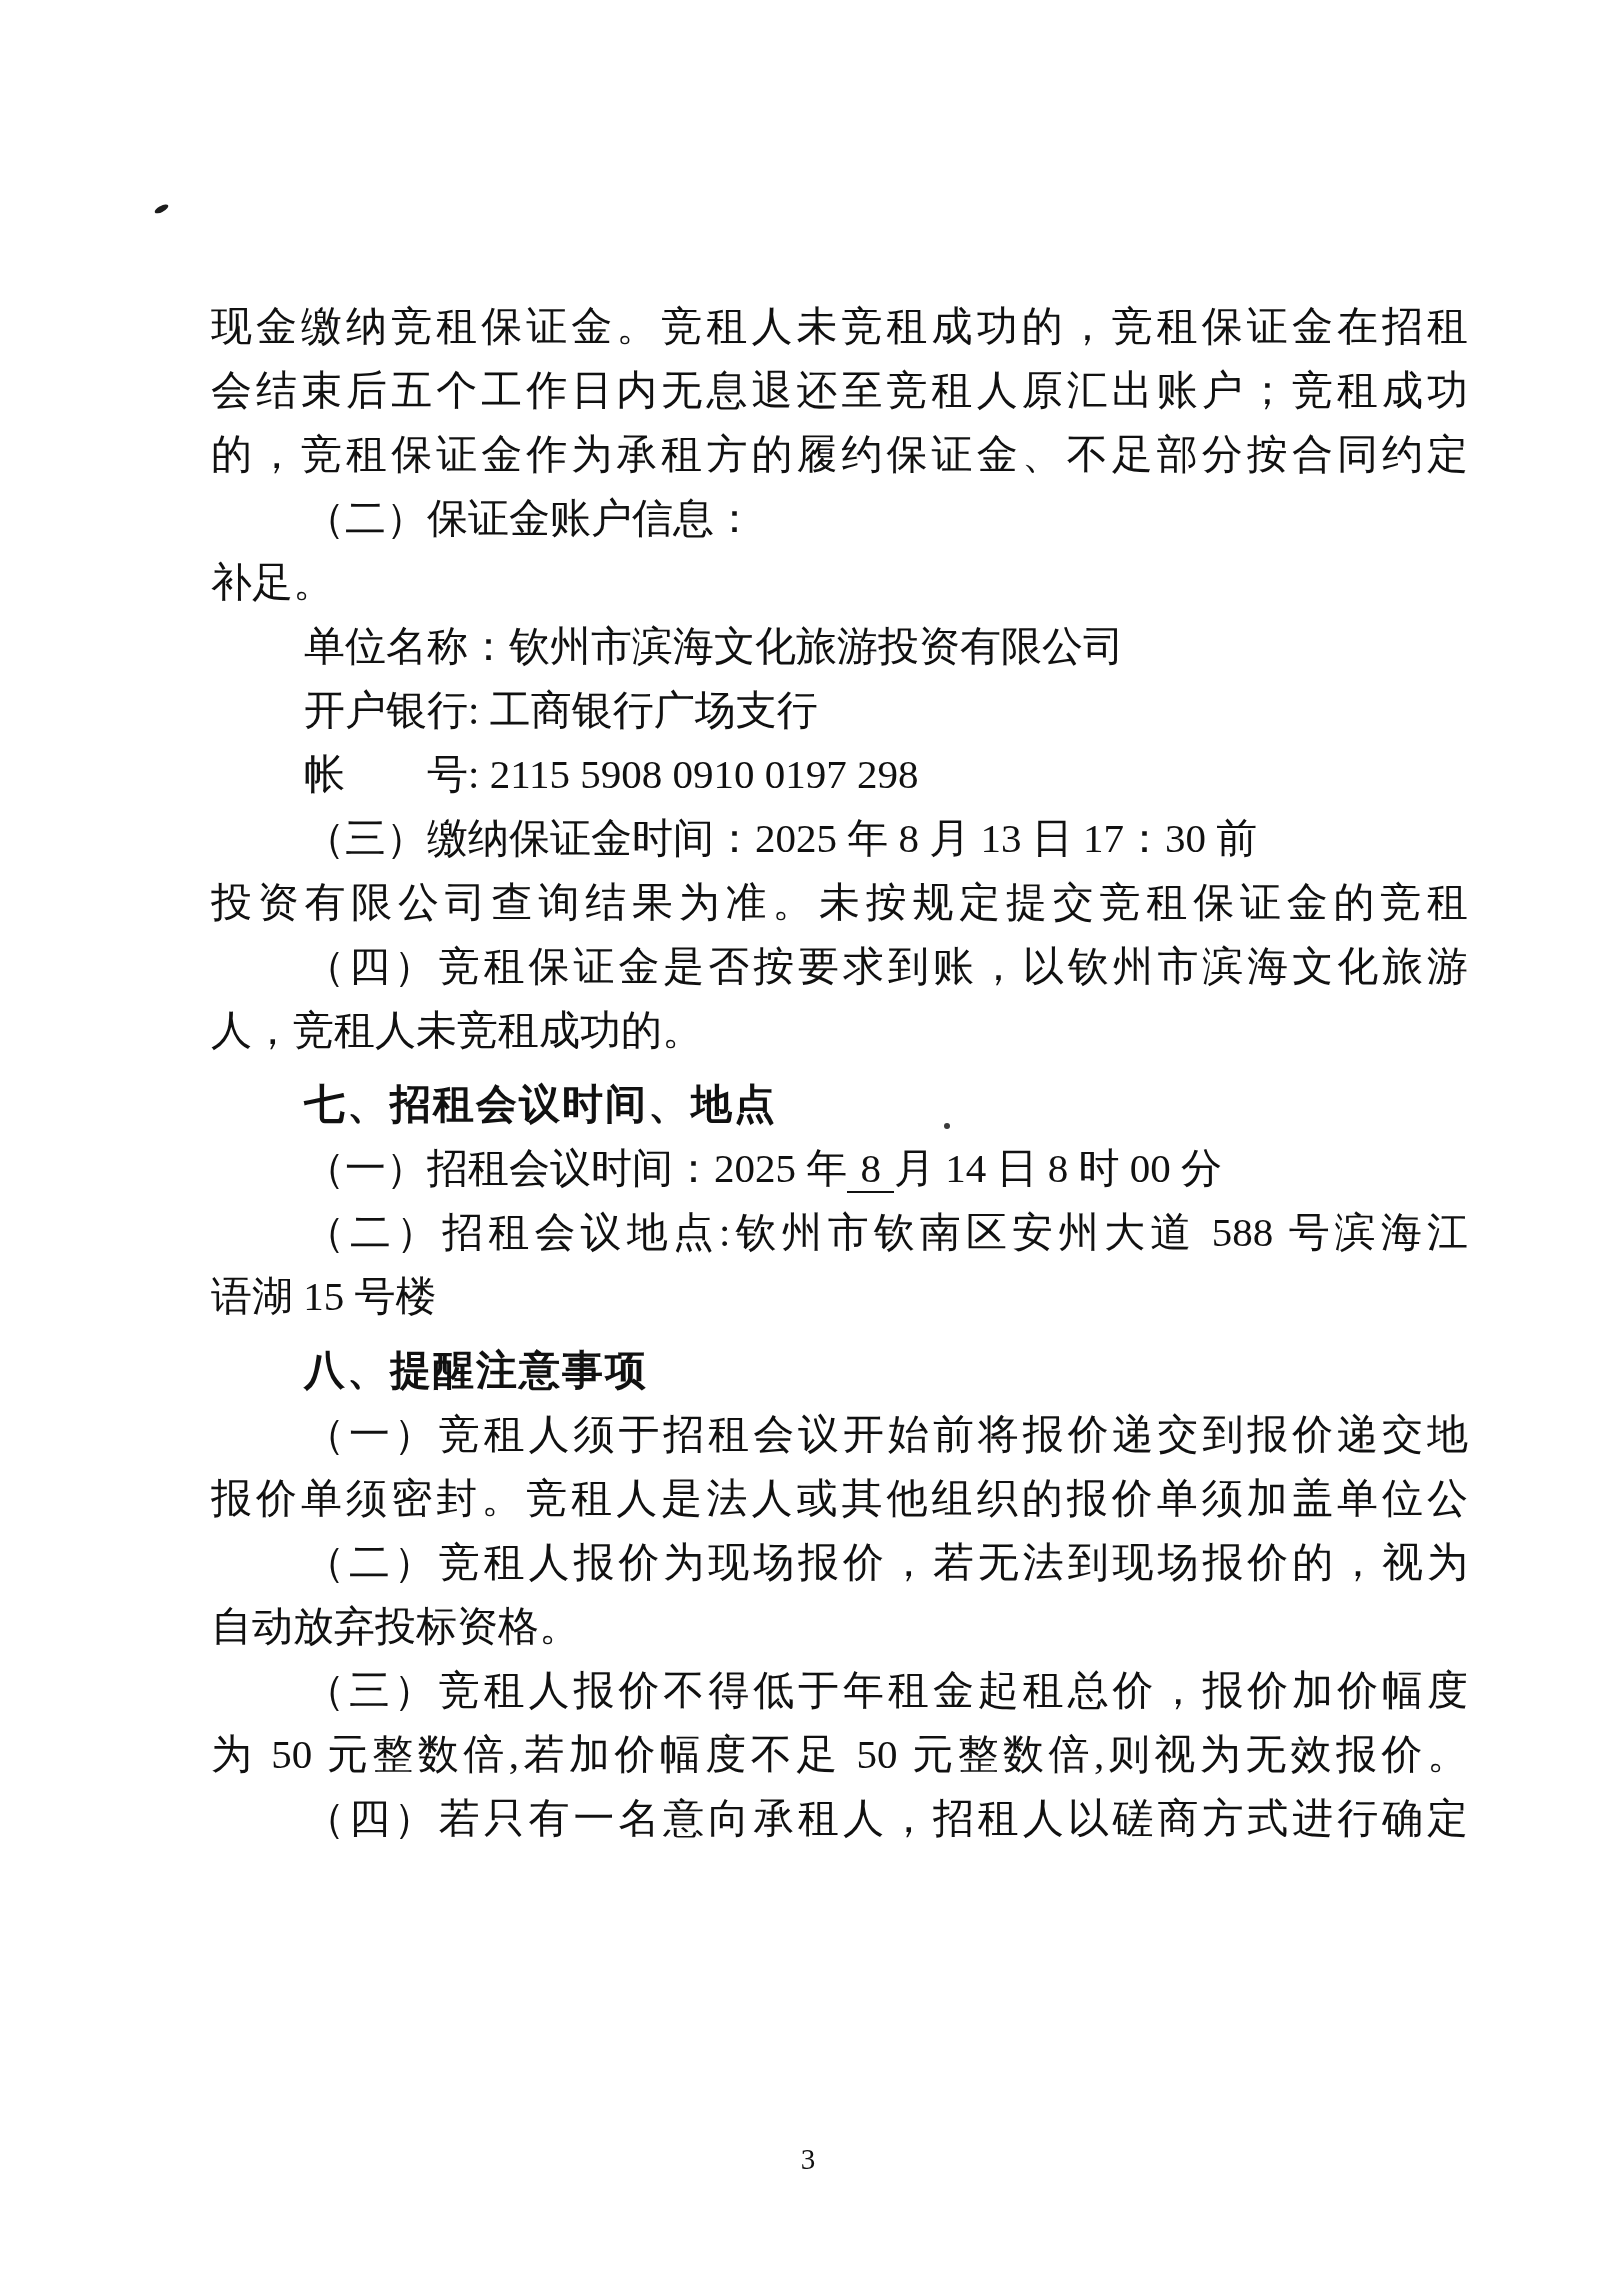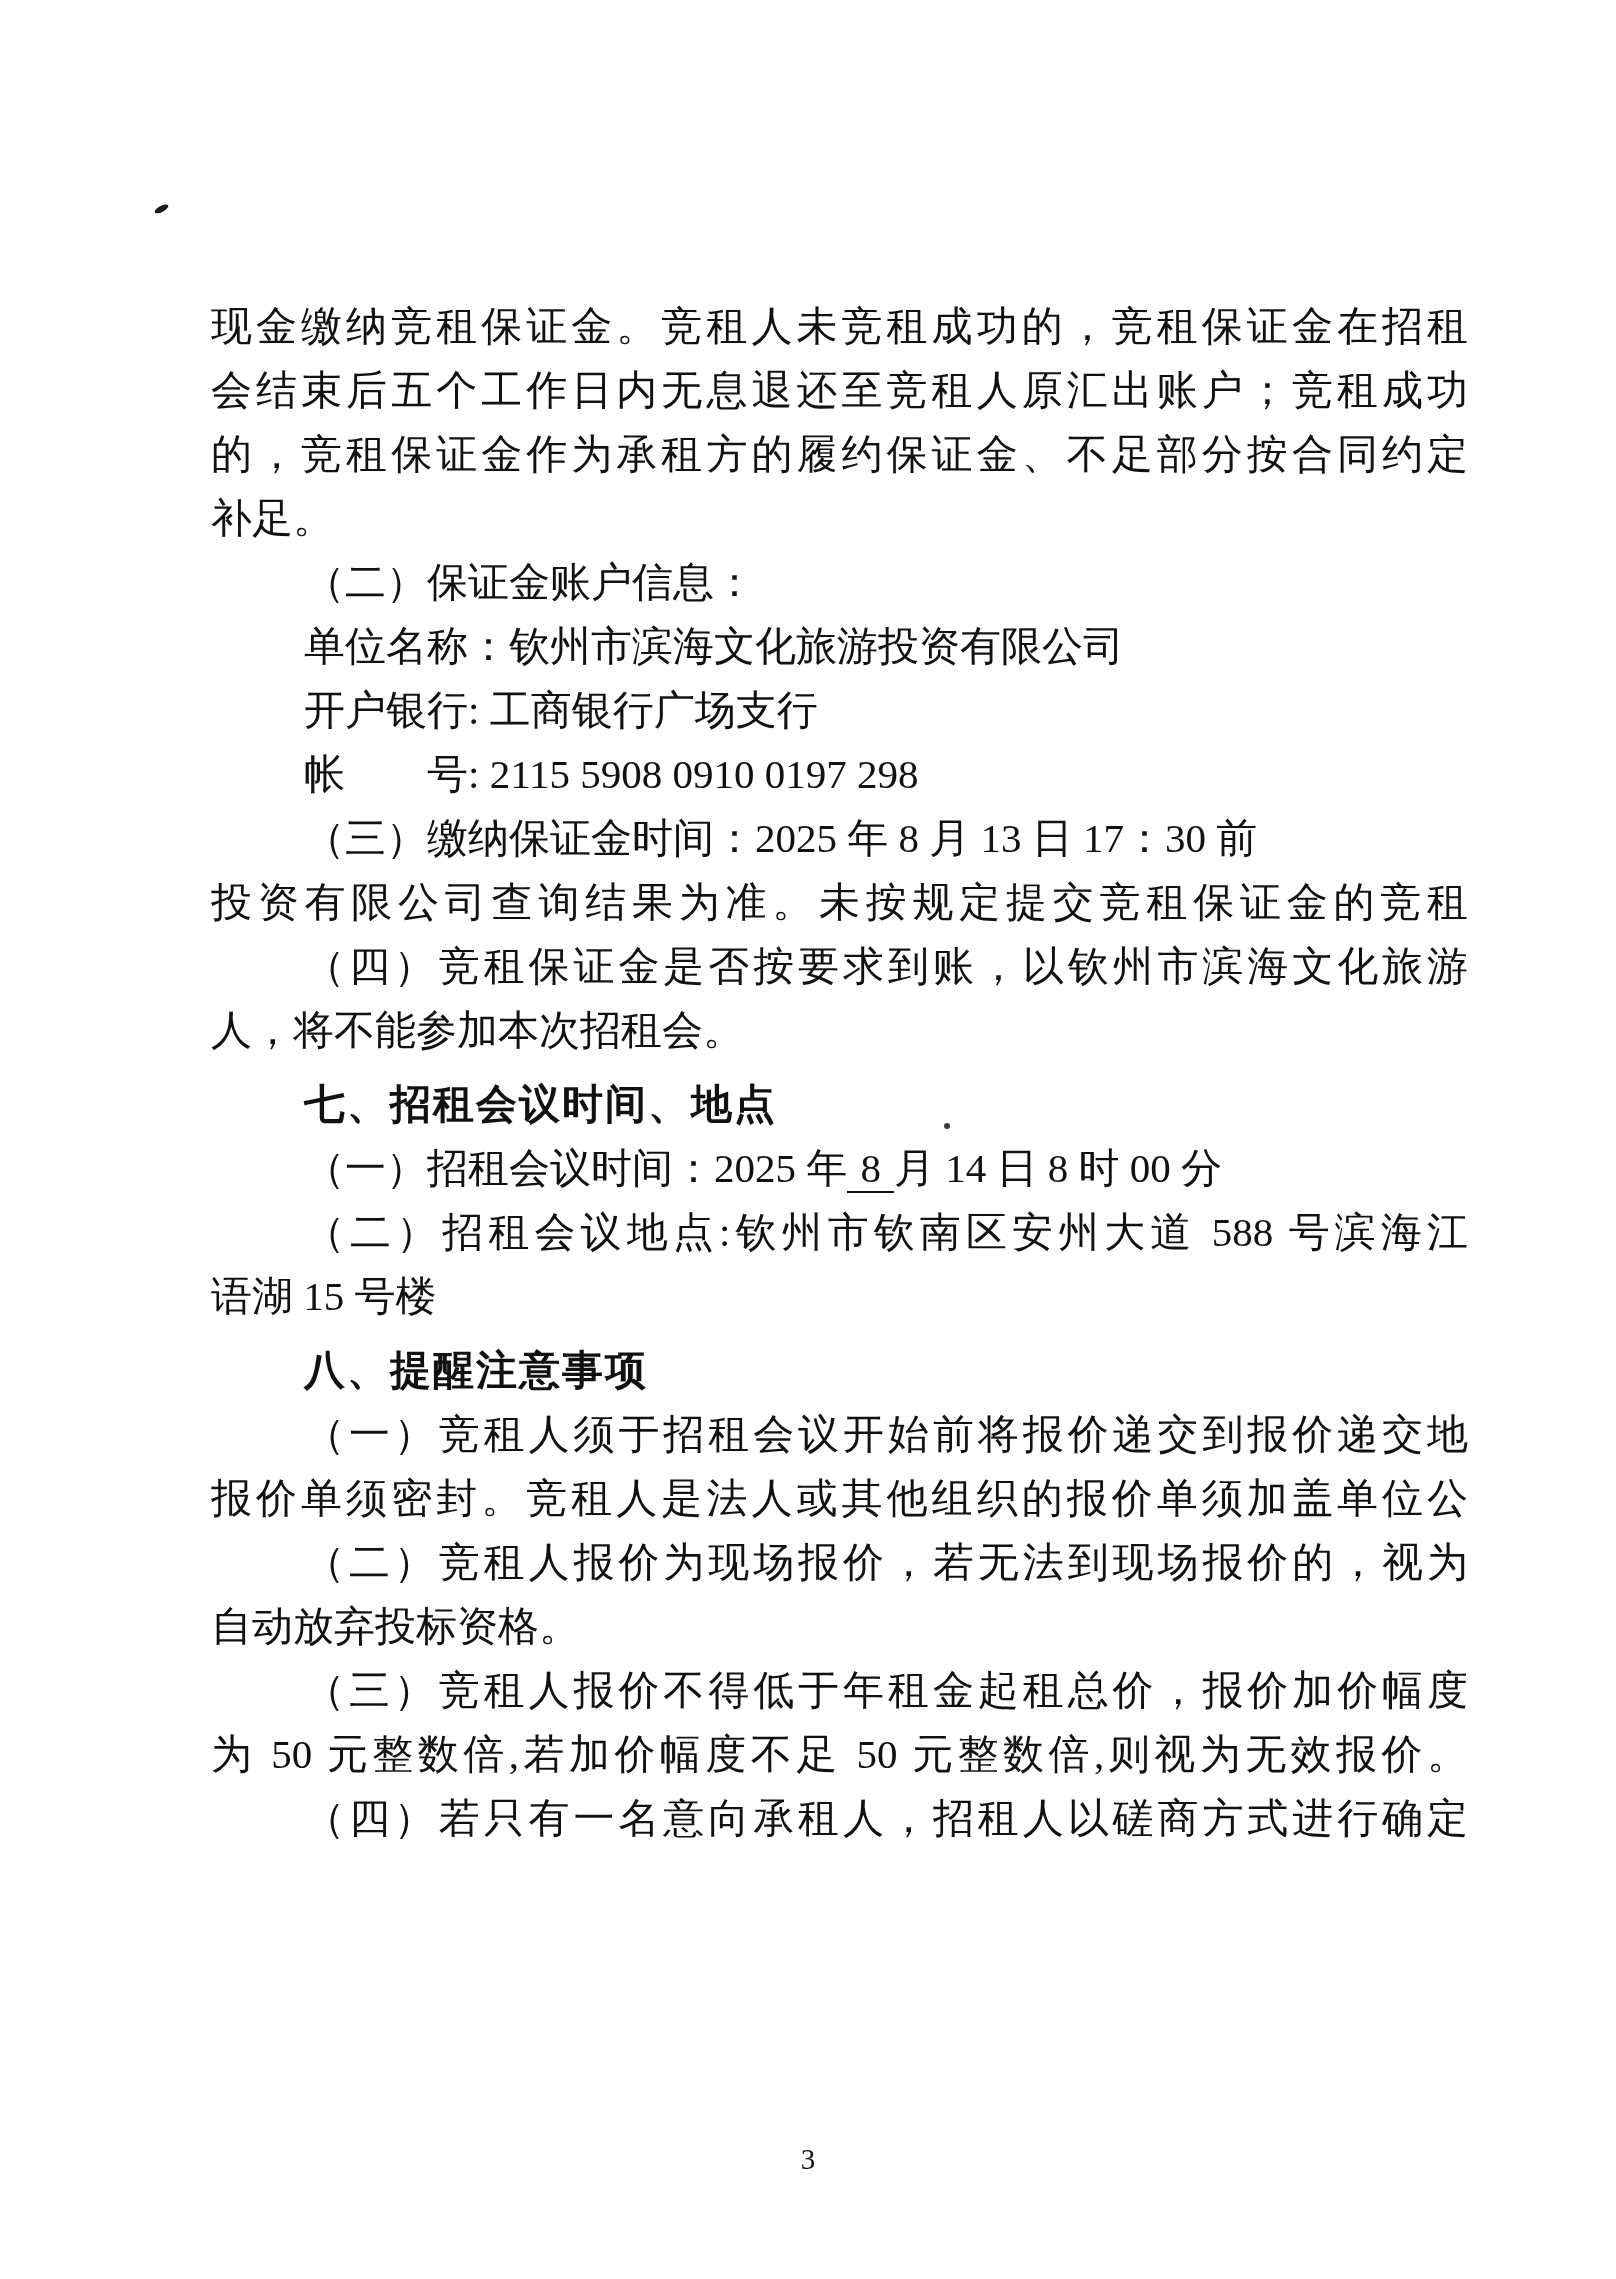--- a/index.html
+++ b/index.html
@@ -82,29 +82,29 @@
 </head>
 <body>
 
 <div class="page">
   <span class="ink-speck"></span>
   <span class="dot-speck"></span>
   <div class="doc">
       <div class="line justify">现金缴纳竞租保证金。竞租人未竞租成功的，竞租保证金在招租</div>
       <div class="line justify">会结束后五个工作日内无息退还至竞租人原汇出账户；竞租成功</div>
       <div class="line justify">的，竞租保证金作为承租方的履约保证金、不足部分按合同约定</div>
+      <div class="line indent">（二）保证金账户信息：</div>
       <div class="line">补足。</div>
-      <div class="line indent">（二）保证金账户信息：</div>
       <div class="line indent">单位名称：钦州市滨海文化旅游投资有限公司</div>
       <div class="line indent">开户银行: 工商银行广场支行</div>
       <div class="line indent">帐　　号: 2115 5908 0910 0197 298</div>
       <div class="line indent">（三）缴纳保证金时间：2025 年 8 月 13 日 17：30 前</div>
       <div class="line justify">投资有限公司查询结果为准。未按规定提交竞租保证金的竞租</div>
       <div class="line indent justify">（四）竞租保证金是否按要求到账，以钦州市滨海文化旅游</div>
-      <div class="line">人，将不能参加本次招租会。</div>
+      <div class="line">人，竞租人未竞租成功的。</div>
       <div class="line indent heading">七、招租会议时间、地点</div>
       <div class="line indent"><span>（一）招租会议时间：2025 年</span><span class="u-seg"> 8 </span><span>月 14 日 8 时 00 分</span></div>
       <div class="line indent justify">（二）招租会议地点:钦州市钦南区安州大道 588 号滨海江</div>
       <div class="line">语湖 15 号楼</div>
       <div class="line indent heading">八、提醒注意事项</div>
       <div class="line indent justify">（一）竞租人须于招租会议开始前将报价递交到报价递交地</div>
       <div class="line justify">报价单须密封。竞租人是法人或其他组织的报价单须加盖单位公</div>
       <div class="line indent justify">（二）竞租人报价为现场报价，若无法到现场报价的，视为</div>
       <div class="line">自动放弃投标资格。</div>
       <div class="line indent justify">（三）竞租人报价不得低于年租金起租总价，报价加价幅度</div>

